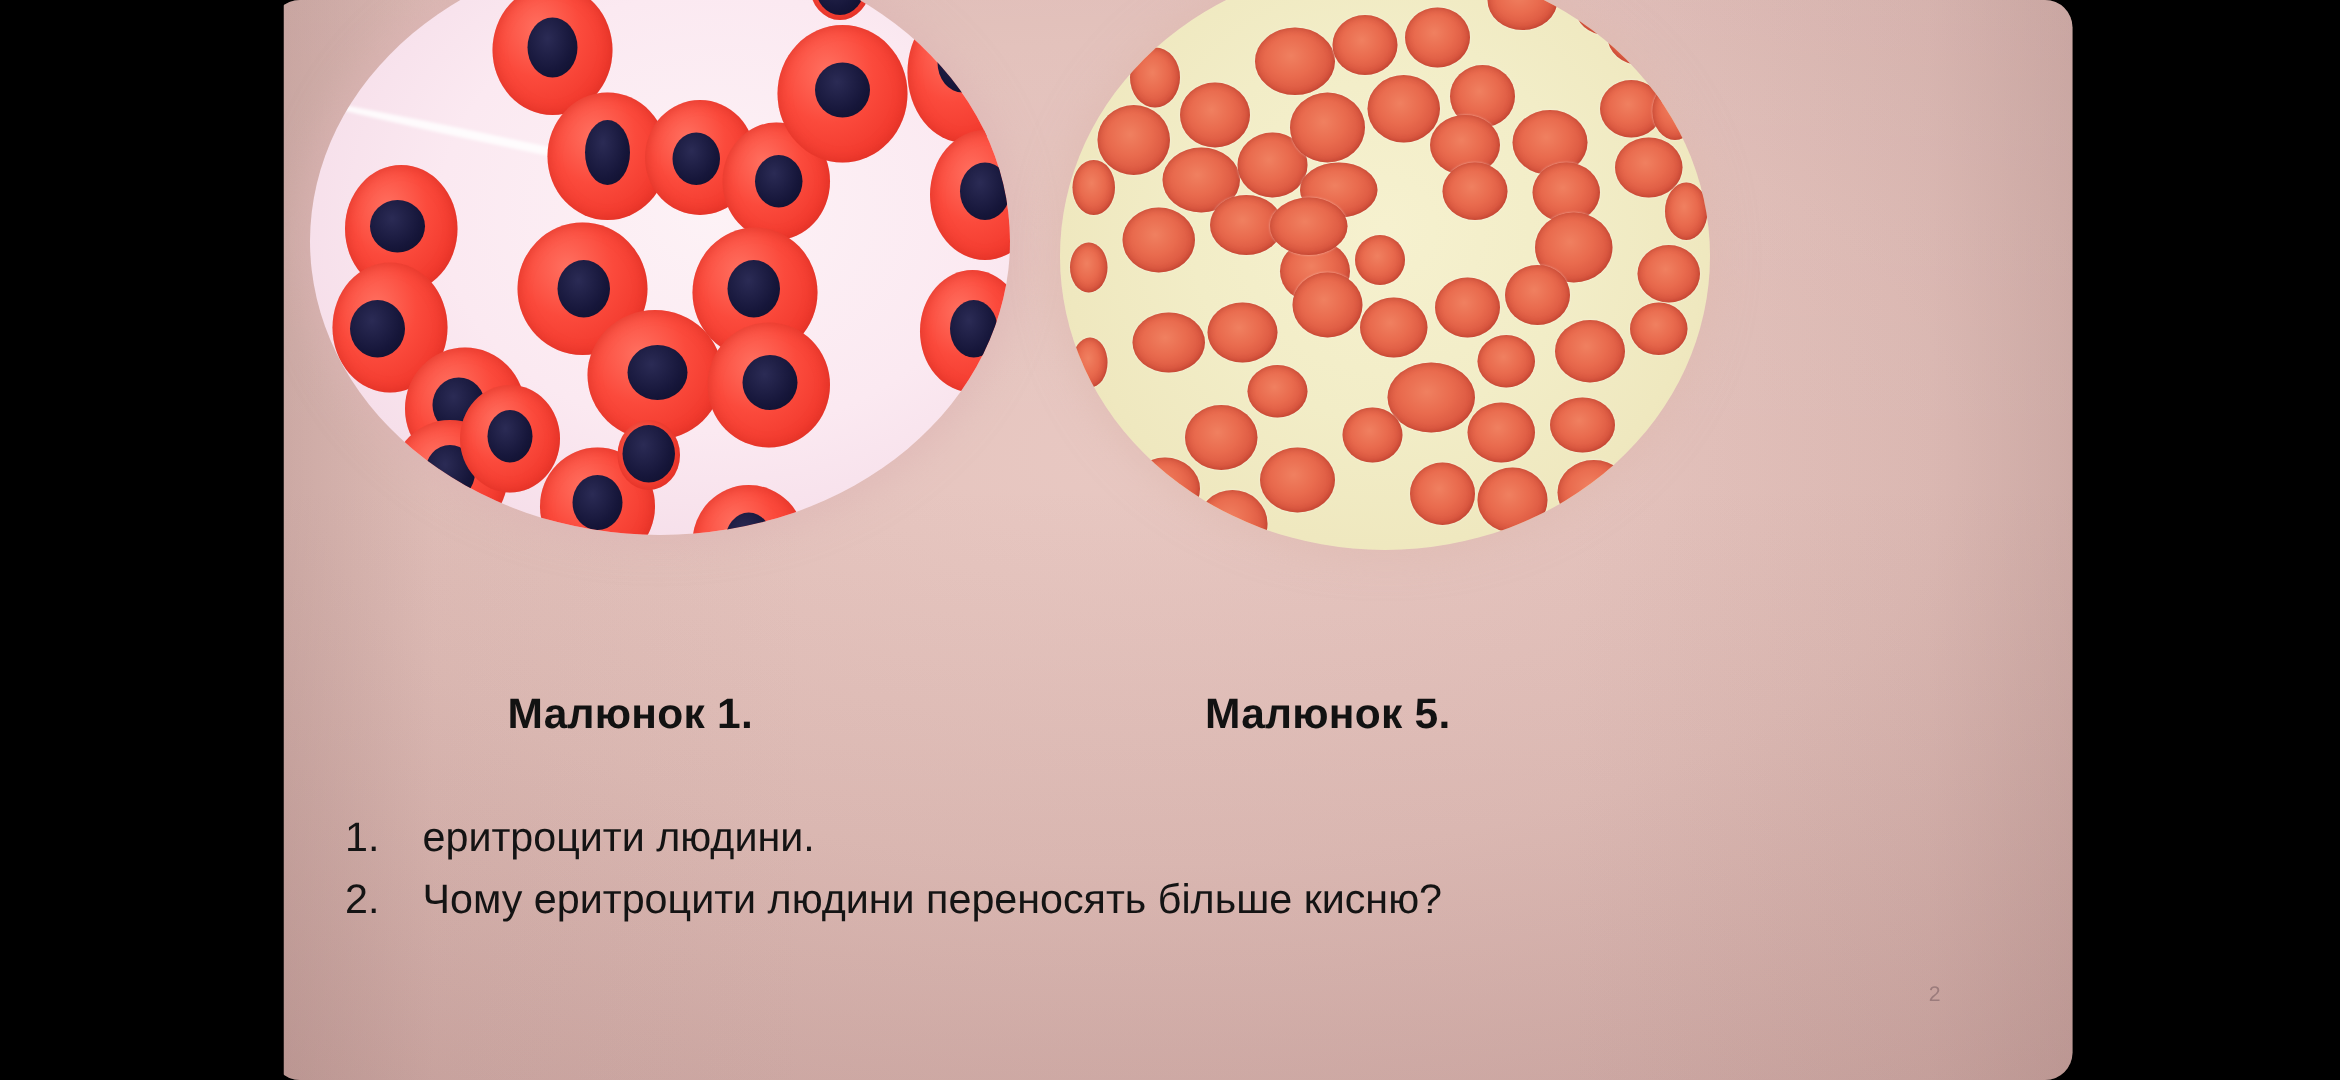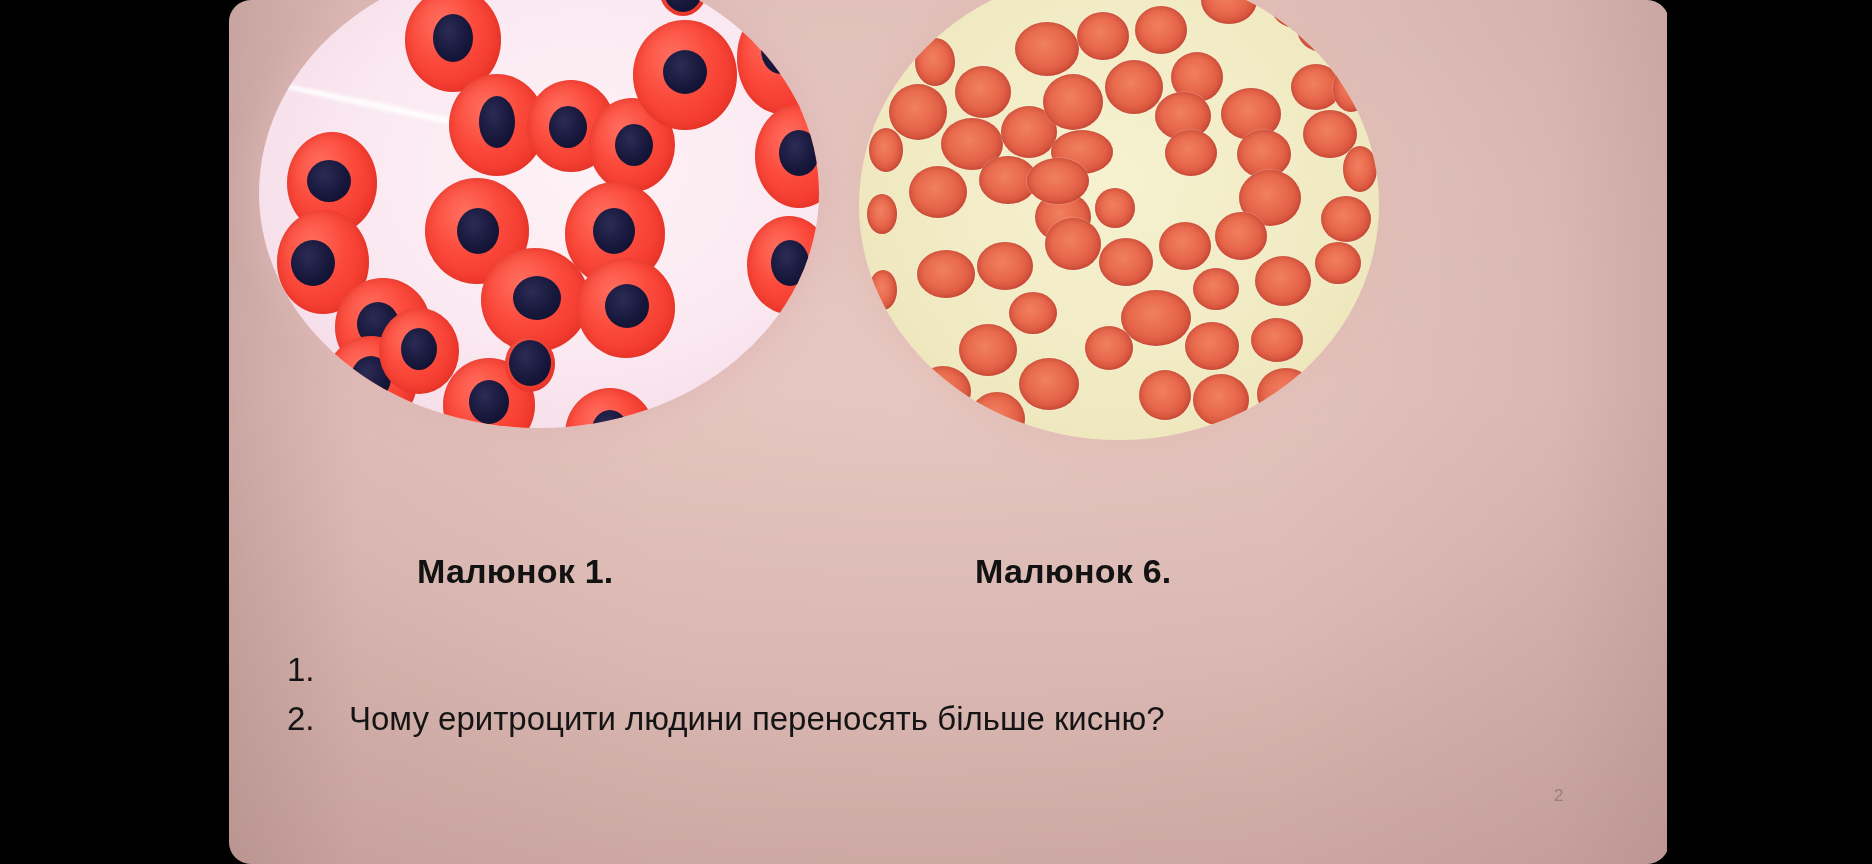--- a/index.html
+++ b/index.html
@@ -28,21 +28,21 @@
     height: 864px;
     background: #000000;
     z-index: 40;
   }
   .letterbox.left  { left: 0;   width: 227px; }
   .letterbox.right { right: 0;  width: 205px; }
 
   
   #slide {
     position: absolute;
-    left: 229px;
+    left: 218px;
     top: 0;
     width: 1440px;
     height: 864px;
     overflow: hidden;
     background:
       radial-gradient(ellipse 120% 100% at 48% 42%, #e8c8c2 0%, #e2bfb9 38%, #d6b0ab 68%, #c9a29e 100%);
     border-radius: 22px;
   }
   
   #slide::after {
@@ -300,26 +300,27 @@
       <div class="cell-human" style="left:462px; top:226px; width:50px; height:46px;"></div>
       <div class="cell-human" style="left:456px; top:272px; width:46px; height:42px;"></div>
       <div class="cell-human" style="left:474px; top:96px;  width:36px; height:46px;"></div>
       <div class="cell-human" style="left:484px; top:176px; width:34px; height:46px;"></div>
       <div class="cell-human" style="left:226px; top:356px; width:48px; height:44px;"></div>
       <div class="cell-human" style="left:150px; top:322px; width:48px; height:42px;"></div>
       <div class="cell-human" style="left:334px; top:298px; width:46px; height:42px;"></div>
     </div>
 
     <div class="caption" id="caption-1">Малюнок 1.</div>
-    <div class="caption" id="caption-2">Малюнок 6.</div>
+    <div class="caption" id="caption-2">Малюнок 5.</div>
 
     <ol id="question-list" style="list-style:none; margin:0; padding:0;">
       <li class="q-item">
         <span class="q-marker">1.</span>
         <span class="q-body">
+          <span class="q-line">еритроцити людини.</span>
         </span>
       </li>
       <li class="q-item">
         <span class="q-marker">2.</span>
         <span class="q-body">
           <span class="q-line">Чому еритроцити людини переносять більше кисню?</span>
         </span>
       </li>
     </ol>
 

